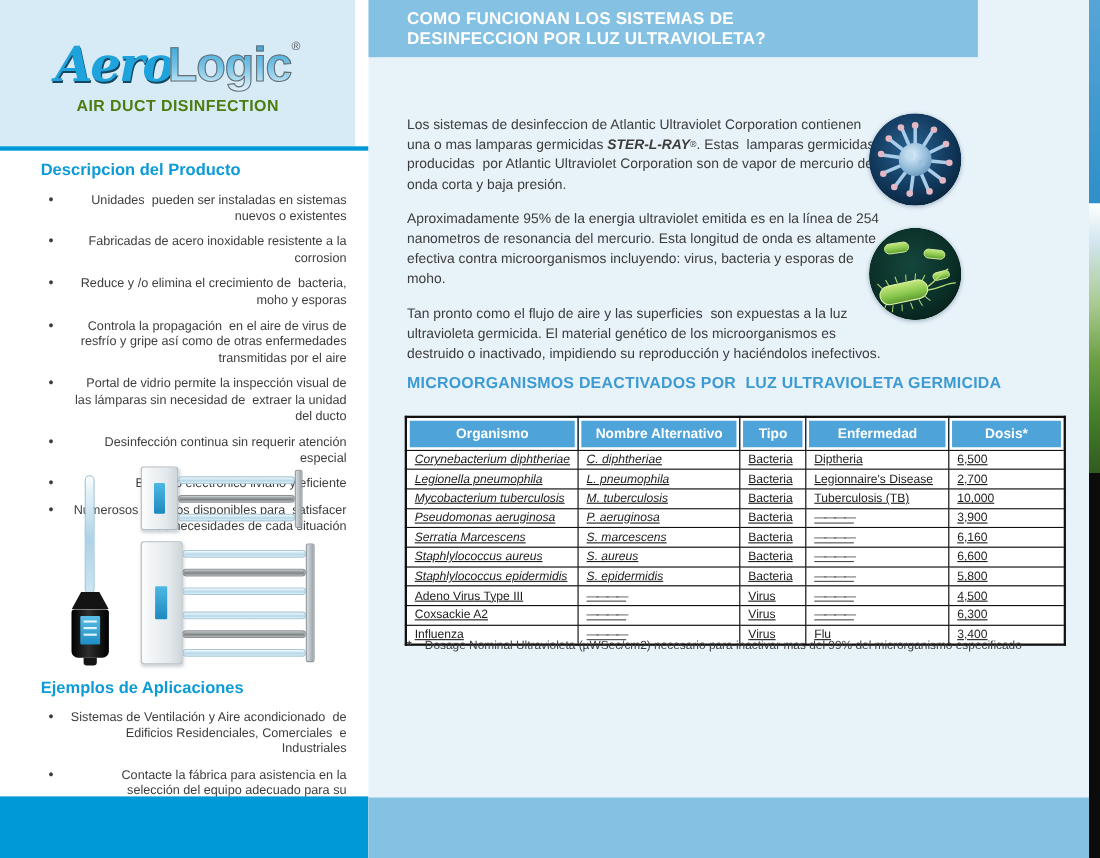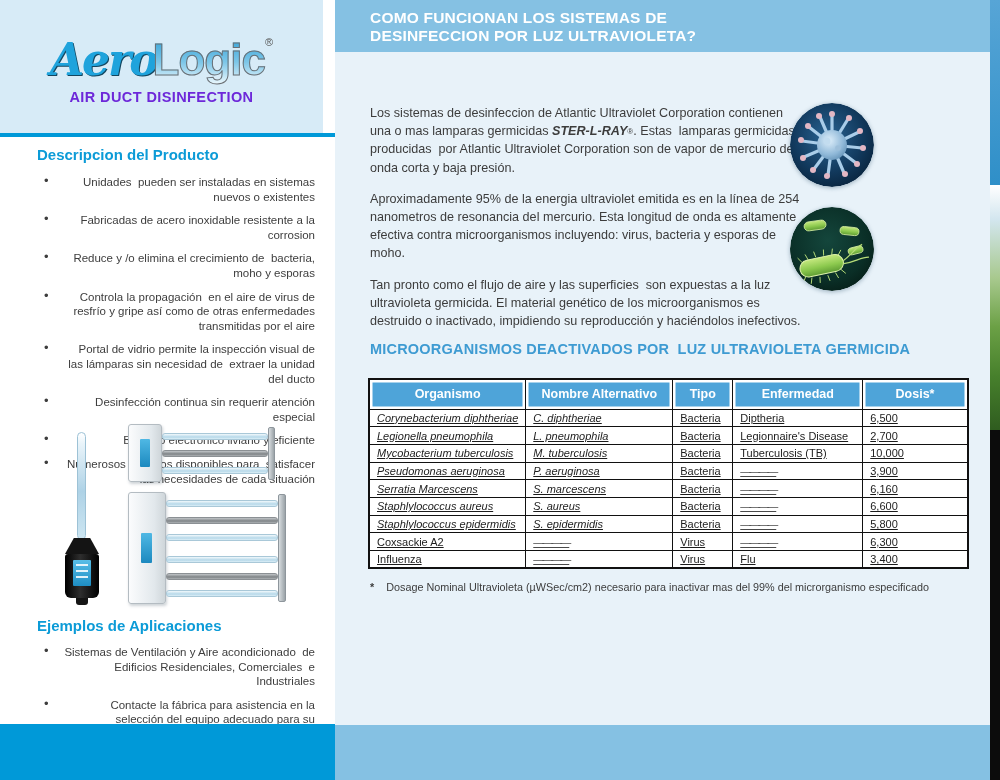--- a/index.html
+++ b/index.html
@@ -7,21 +7,21 @@
   body { font-family:"Liberation Sans", sans-serif; background:#fff; overflow:hidden; }
   .page { position:relative; width:1000px; height:780px; background:#fff; }
 
   
   .sidebar { position:absolute; left:0; top:0; width:335px; height:780px; background:#fff; }
   .logo-area { position:absolute; left:0; top:0; width:323px; height:133px; background:#D7EBF7; text-align:center; }
   .logo { margin-top:34px; white-space:nowrap; }
   .logo .aero { font-family:"DejaVu Serif", serif; font-style:italic; font-weight:bold; font-size:44px; color:#1FA3DC; text-shadow:1px 1px 0 #14465f; letter-spacing:-2px; }
   .logo .logic { font-family:"Liberation Sans", sans-serif; font-weight:bold; font-size:44px; letter-spacing:-1px; background:linear-gradient(180deg,#2C9FD6 0%,#7CC6E8 55%,#EAF7FD 100%); -webkit-background-clip:text; background-clip:text; color:transparent; -webkit-text-stroke:1px #6a6f74; margin-left:-4px; }
   .logo .reg { font-size:11px; color:#555; vertical-align:top; position:relative; top:2px; -webkit-text-stroke:0; }
-  .logo-tagline { margin-top:4px; font-size:14.5px; font-weight:bold; letter-spacing:0.4px; color:#6d28d9; }
+  .logo-tagline { margin-top:4px; font-size:14.5px; font-weight:bold; letter-spacing:0.4px; color:#4d7c0f; }
   .sidebar-divider { position:absolute; left:0; top:133px; width:335px; height:4px; background:#0099D8; }
 
   .sidebar h2 { position:absolute; left:37px; font-size:15px; font-weight:bold; color:#0C9BD7;text-align:right; }
   .h2-product { top:146px; }
   .h2-apps { top:617px; }
 
   ul.bullets { position:absolute; left:40px; list-style:none; width:275px;text-align:right; }
   #product-bullets { top:175px; }
   #application-bullets { top:645px; }
   ul.bullets li { position:relative; padding-left:23px; margin-bottom:9px; font-size:11.5px; line-height:14.6px; color:#3D3D3D; white-space:pre-wrap; }
@@ -48,21 +48,21 @@
   .unit-large .hlabel { left:13px; top:41px; width:11px; height:30px; }
   .tubebar { position:absolute; height:7px; border-radius:3px; }
   .tubebar.glass { background:linear-gradient(180deg,#f2f9fc,#b6d8e9 60%,#dcefF7); border:1px solid #a9c8d8; }
   .tubebar.dark { background:linear-gradient(180deg,#c2c6c9,#7e8386 60%,#aeb2b5); border:1px solid #8b9094; }
   .bracket { position:absolute; background:linear-gradient(90deg,#d7dcdf,#9ba3a8); border:1px solid #8e969c; border-radius:2px; }
 
   .sidebar-footer { position:absolute; left:0; top:724px; width:335px; height:56px; background:#0099D8; }
 
   
   .main { position:absolute; left:335px; top:0; width:655px; height:780px; background:#E8F2F9; }
-  .main-header { position:absolute; left:0; top:0; width:655px; height:52px; background:#85C1E3; color:#fff; font-weight:bold; font-size:15.5px; letter-spacing:0.2px; padding:9px 0 0 35px; line-height:17.5px; }
+  .main-header { position:absolute; left:0; top:0; width:554px; height:52px; background:#85C1E3; color:#fff; font-weight:bold; font-size:15.5px; letter-spacing:0.2px; padding:9px 0 0 35px; line-height:17.5px; }
   .text-col { position:absolute; left:35px; top:104px; width:434px; }
   .text-col p { font-size:12.6px; line-height:18.2px; color:#3C3C3C; margin-bottom:13px; white-space:pre-wrap; }
   .brand-inline { font-weight:bold; font-style:italic; }
   .reg-inline { font-size:8px; vertical-align:top; position:relative; top:1px; }
 
   .microbe { position:absolute; width:84px; height:84px; border-radius:50%; overflow:hidden; box-shadow:0 1px 4px rgba(20,60,90,.35); }
   .microbe-virus { left:455px; top:103px; }
   .microbe-bacteria { left:455px; top:207px; }
 
   .table-title { position:absolute; left:35px; top:341px; font-size:14.5px; font-weight:bold; color:#3E9BD2; letter-spacing:0.2px; white-space:pre-wrap; }
@@ -313,20 +313,27 @@
             <td class="c-dosis">6,600</td>
           </tr>
           <tr>
             <td class="c-org it">Staphlylococcus epidermidis</td>
             <td class="c-alt it">S. epidermidis</td>
             <td class="c-tipo">Bacteria</td>
             <td class="c-enf dash">————</td>
             <td class="c-dosis">5,800</td>
           </tr>
           <tr>
+            <td class="c-org">Adeno Virus Type III</td>
+            <td class="c-alt dash">————</td>
+            <td class="c-tipo">Virus</td>
+            <td class="c-enf dash">————</td>
+            <td class="c-dosis">4,500</td>
+          </tr>
+          <tr>
             <td class="c-org">Coxsackie A2</td>
             <td class="c-alt dash">————</td>
             <td class="c-tipo">Virus</td>
             <td class="c-enf dash">————</td>
             <td class="c-dosis">6,300</td>
           </tr>
           <tr>
             <td class="c-org">Influenza</td>
             <td class="c-alt dash">————</td>
             <td class="c-tipo">Virus</td>

